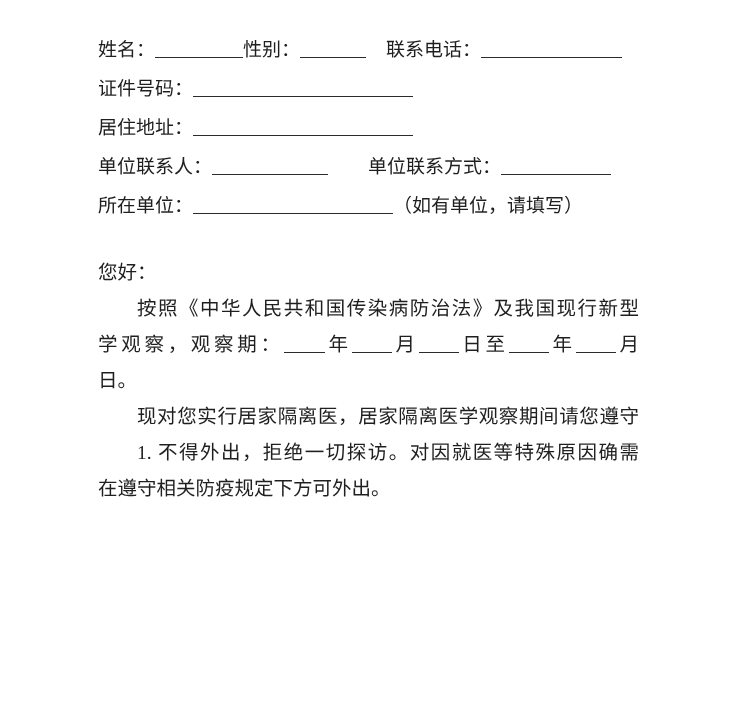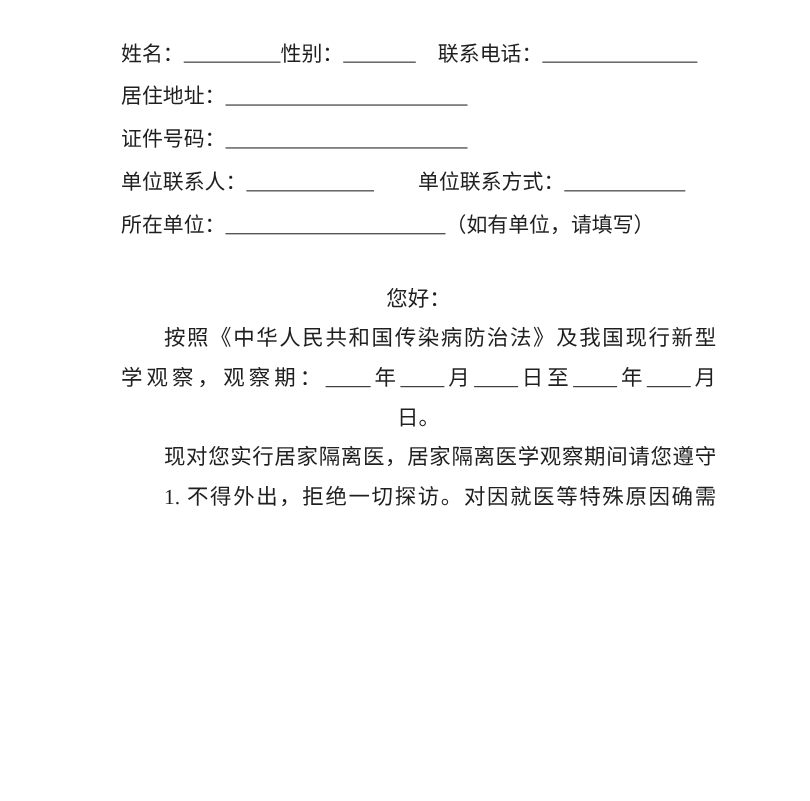--- a/index.html
+++ b/index.html
@@ -8,57 +8,56 @@
     background: #ffffff;
     overflow: hidden;
     font-family: "Liberation Serif", "DejaVu Serif", serif;
     color: #1f1f1f;
     position: relative;
   }
   .content {
     position: absolute;
     left: 98px; top: 30px;
     width: 541px;
-    margin-left: 12px;
   }
   .frow {
     font-size: 19px;
     line-height: 39px;
     height: 39px;
     white-space: nowrap;
   }
   .bline {
     font-size: 19.5px;
     line-height: 36px;
     height: 36px;
-    text-align: center;
   }
   .j { text-align: justify; text-align-last: justify; }
   .ind { padding-left: 39px; }
   .blank {
     display: inline-block;
     height: 14px;
     border-bottom: 1.5px solid #2b2b2b;
     transform: translateY(2px);
   }
   .spacer { display: inline-block; height: 1px; }
   .letter-body { margin-top: 30px; }
 </style>
 </head>
 <body style="background: rgb(255, 255, 255); color: rgb(31, 31, 31);">
 
 <div class="content">
   <div>
       <div class="frow"><span>姓名：</span><span class="blank" style="width: 88px; border-bottom-color: rgb(43, 43, 43);"></span><span>性别：</span><span class="blank" style="width: 66px; border-bottom-color: rgb(43, 43, 43);"></span><span class="spacer" style="width: 20px;"></span><span>联系电话：</span><span class="blank" style="width: 141px; border-bottom-color: rgb(43, 43, 43);"></span></div>
+      <div class="frow"><span>证件号码：</span><span class="blank" style="width: 220px; border-bottom-color: rgb(43, 43, 43);"></span></div>
       <div class="frow"><span>居住地址：</span><span class="blank" style="width: 220px; border-bottom-color: rgb(43, 43, 43);"></span></div>
-      <div class="frow"><span>证件号码：</span><span class="blank" style="width: 220px; border-bottom-color: rgb(43, 43, 43);"></span></div>
       <div class="frow"><span>单位联系人：</span><span class="blank" style="width: 116px; border-bottom-color: rgb(43, 43, 43);"></span><span class="spacer" style="width: 40px;"></span><span>单位联系方式：</span><span class="blank" style="width: 110px; border-bottom-color: rgb(43, 43, 43);"></span></div>
       <div class="frow"><span>所在单位：</span><span class="blank" style="width: 200px; border-bottom-color: rgb(43, 43, 43);"></span><span>（如有单位，请填写）</span></div>
     </div>
   <div class="letter-body">
       <div class="bline"><span>您好：</span></div>
       <div class="bline j ind"><span>按照《中华人民共和国传染病防治法》及我国现行新型</span></div>
       <div class="bline j"><span>学观察，观察期：</span><span class="blank" style="width: 41px; border-bottom-color: rgb(43, 43, 43);"></span><span>年</span><span class="blank" style="width: 40px; border-bottom-color: rgb(43, 43, 43);"></span><span>月</span><span class="blank" style="width: 40px; border-bottom-color: rgb(43, 43, 43);"></span><span>日至</span><span class="blank" style="width: 40px; border-bottom-color: rgb(43, 43, 43);"></span><span>年</span><span class="blank" style="width: 40px; border-bottom-color: rgb(43, 43, 43);"></span><span>月</span></div>
       <div class="bline"><span>日。</span></div>
       <div class="bline j ind"><span>现对您实行居家隔离医，居家隔离医学观察期间请您遵守</span></div>
       <div class="bline j ind"><span>1. 不得外出，拒绝一切探访。对因就医等特殊原因确需</span></div>
+      <div class="bline"><span>在遵守相关防疫规定下方可外出。</span></div>
     </div>
 </div>
 
 </body></html>

